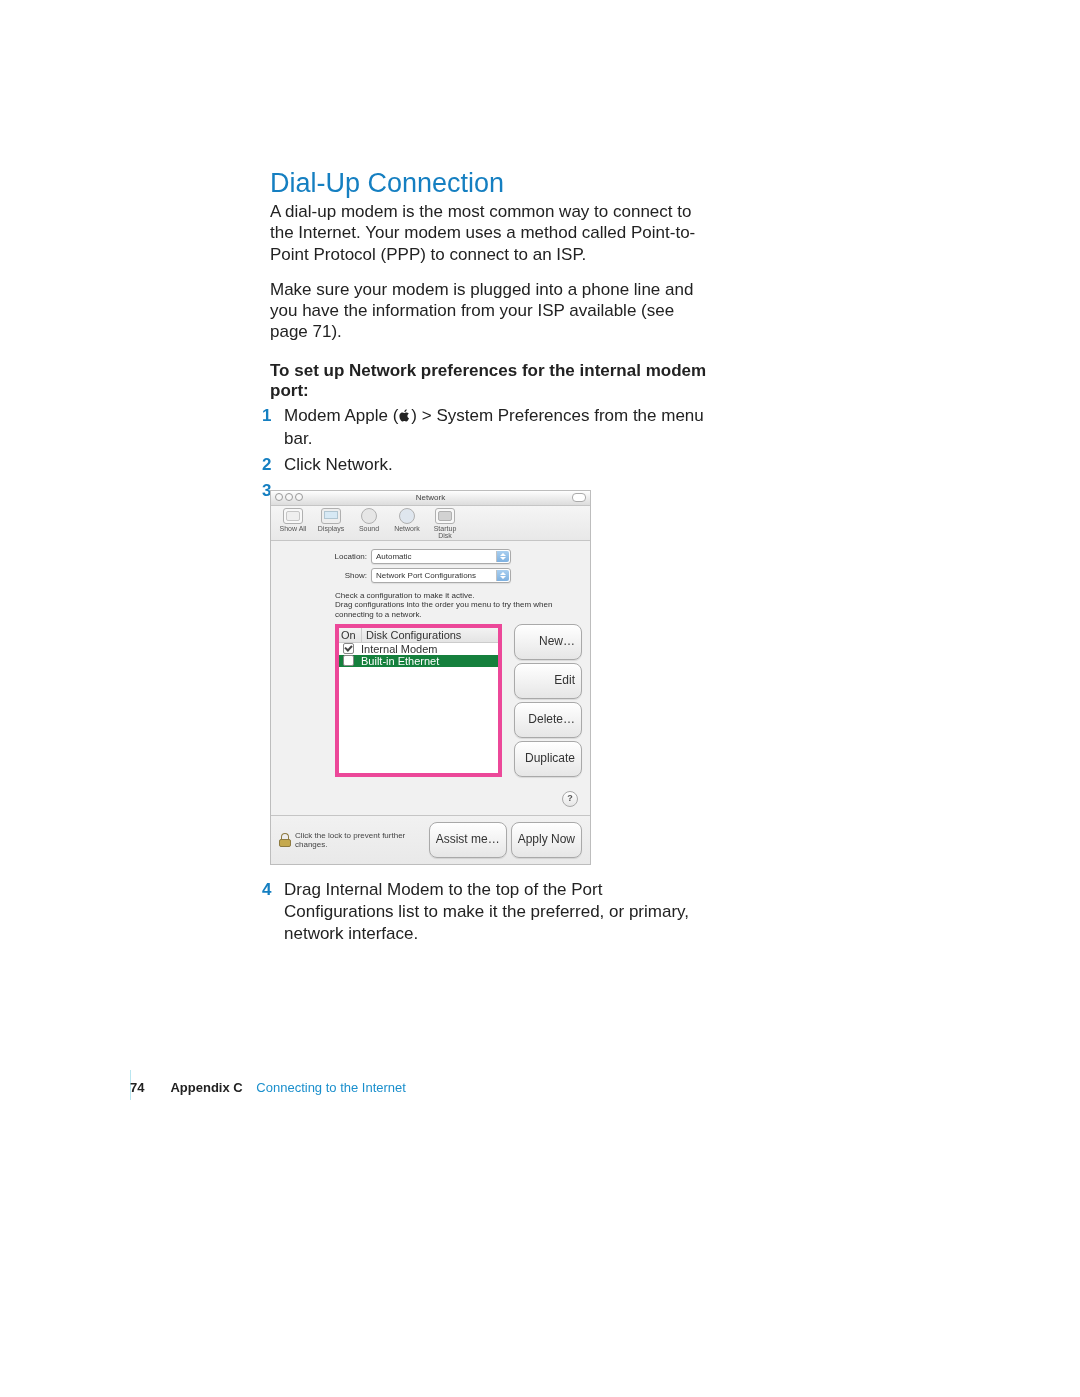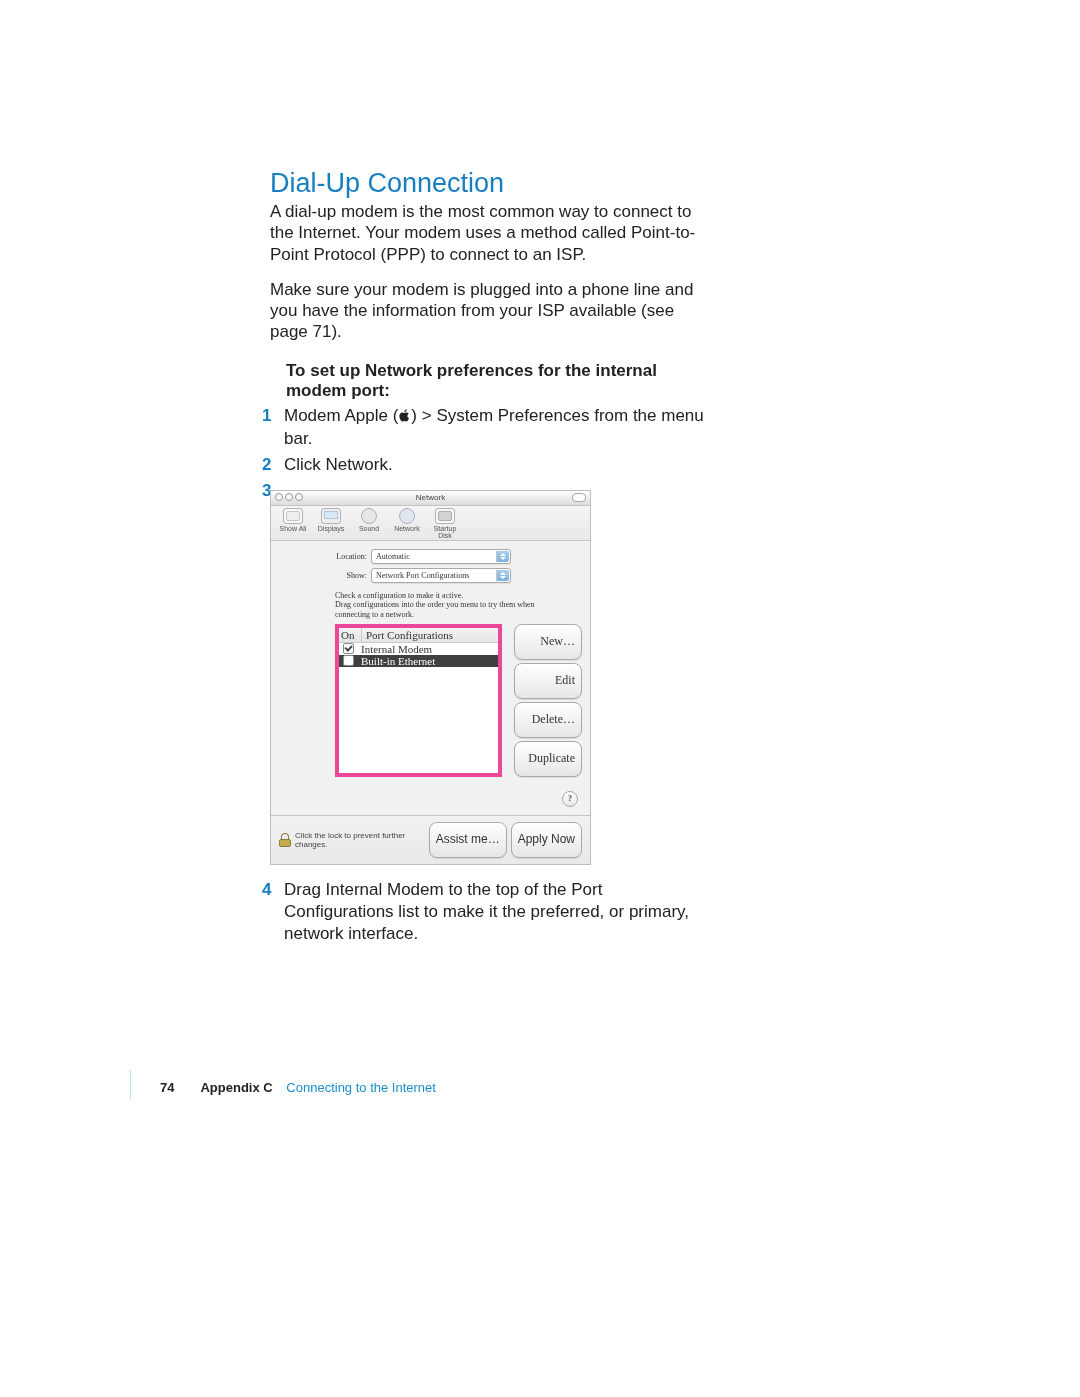--- a/index.html
+++ b/index.html
@@ -33,21 +33,21 @@
     color: #157fc1;
     line-height: 1.15;
   }
   p.para {
     margin: 2px 0 14px 0;
     font-size: 17px;
     line-height: 1.25;
     font-weight: 400;
   }
   .subhead {
-    margin: 18px 0 4px 16px;
+    margin: 18px 0 4px 0;
     font-size: 17px;
     font-weight: 700;
   }
   ol.steps {
     list-style: none;
     padding: 0;
     margin: 0;
     counter-reset: step;
   }
   ol.steps > li {
@@ -142,21 +142,20 @@
   }
   .tb-item.sound .ico { border-radius: 50%; width:14px; height:14px; background:#e6e6e6; }
   .tb-item.network .ico { border-radius: 50%; width:14px; height:14px; background:#dfe6ee; }
   .tb-item.startupdisk .ico::after{
     content:""; position:absolute; inset:2px; background:#d2d2d2; border:1px solid #b0b0b0; border-radius:2px;
   }
 
   .ss-body {
     padding: 8px 8px 8px 8px;
     background: #f1f1f1;
-    font-family: Liberation Serif, serif;
   }
   .formrow {
     display: flex;
     align-items: center;
     margin-bottom: 4px;
     margin-left: 40px;
   }
   .formrow .lbl {
     width: 48px;
     text-align: right;
@@ -222,21 +221,21 @@
     height: 12px;
   }
   .port-row .c-on {
     width: 18px; text-align: center;
   }
   .port-row .c-on .chk {
     width: 9px; height: 9px; border:1px solid #888; border-radius:2px; background:#fff;
     margin: 0 auto; position: relative;
   }
   .port-row.sel {
-    background: #404040;
+    background: #15803d;
     color: #fff;
   }
   .port-row .c-name { flex: 1; padding: 0 4px; }
   .port-row .c-name { }
   .chk.checked::after{
     content:""; position:absolute; left:1px; top:1px; width:5px; height:3px;
     border-left:2px solid #444; border-bottom:2px solid #444;
     transform: rotate(-47deg);
   }
   .port-table .spacer { height: 60px; }
@@ -291,27 +290,26 @@
     background:#c5a94e; border:1px solid #8d7a40; border-radius:2px;
   }
   .ss-footer .locktext {
     font-size: 8px; color: #444; flex: 1;
   }
   .ss-footer .aqua-btn { min-width: 54px; margin-left: 4px; }
 
   
   .page-footer {
     position: absolute;
-    left: 144px;
+    left: 130px;
     bottom: 302px;
     font-size: 13px;
     display: flex;
     align-items: center;
     gap: 26px;
-    padding-left: 16px;
   }
   .page-footer .pnum { font-weight: 700; color: #222; }
   .page-footer .appx { font-weight: 700; color: #222; }
   .page-footer .crumb { color: #1a8fcc; font-weight: 400; margin-left: 10px; }
 
 </style>
 </head>
 <body>
 
 <div class="page">
@@ -393,21 +391,21 @@
       <div class="instr">
         <div>Check a configuration to make it active.</div>
         <div>Drag configurations into the order you menu to try them when</div>
         <div>connecting to a network.</div>
       </div>
 
       <div class="port-area">
         <div class="port-table">
           <div class="hdr">
             <div class="c-on">On</div>
-            <div class="c-name">Port Configurations</div>
+            <div class="c-name">Disk Configurations</div>
           </div>
           <div class="port-row">
             <div class="c-on">
                 <div class="chk checked"></div>
               </div>
             <div class="c-name">Internal Modem</div>
           </div>
           <div class="port-row sel">
             <div class="c-on">
                 <div class="chk"></div>

